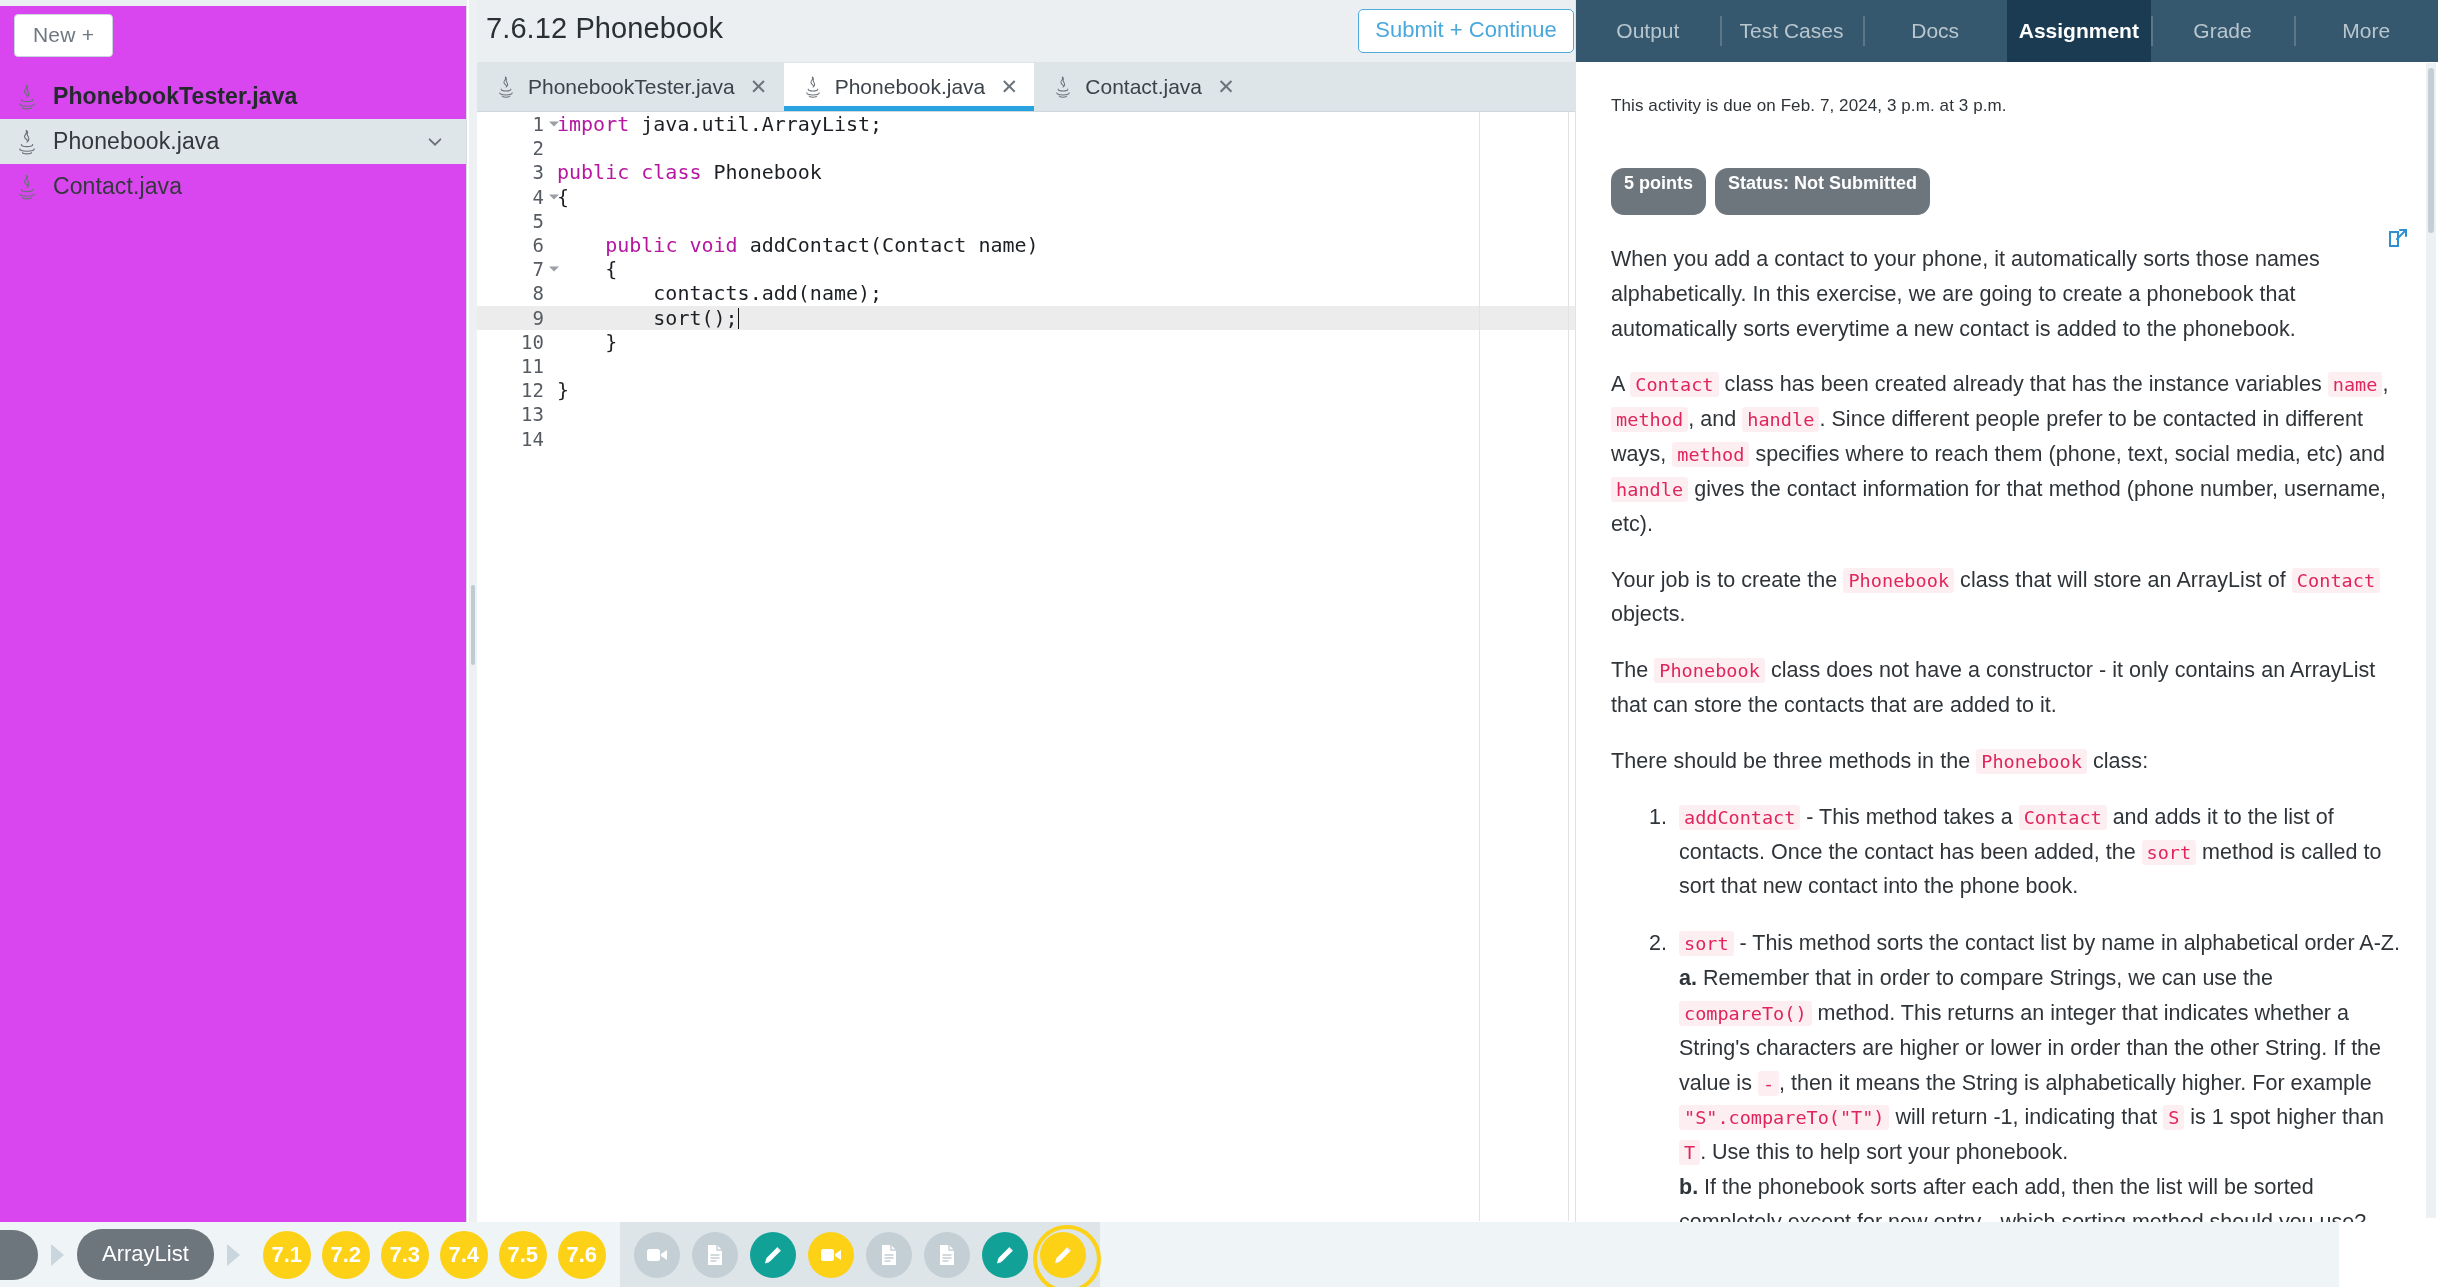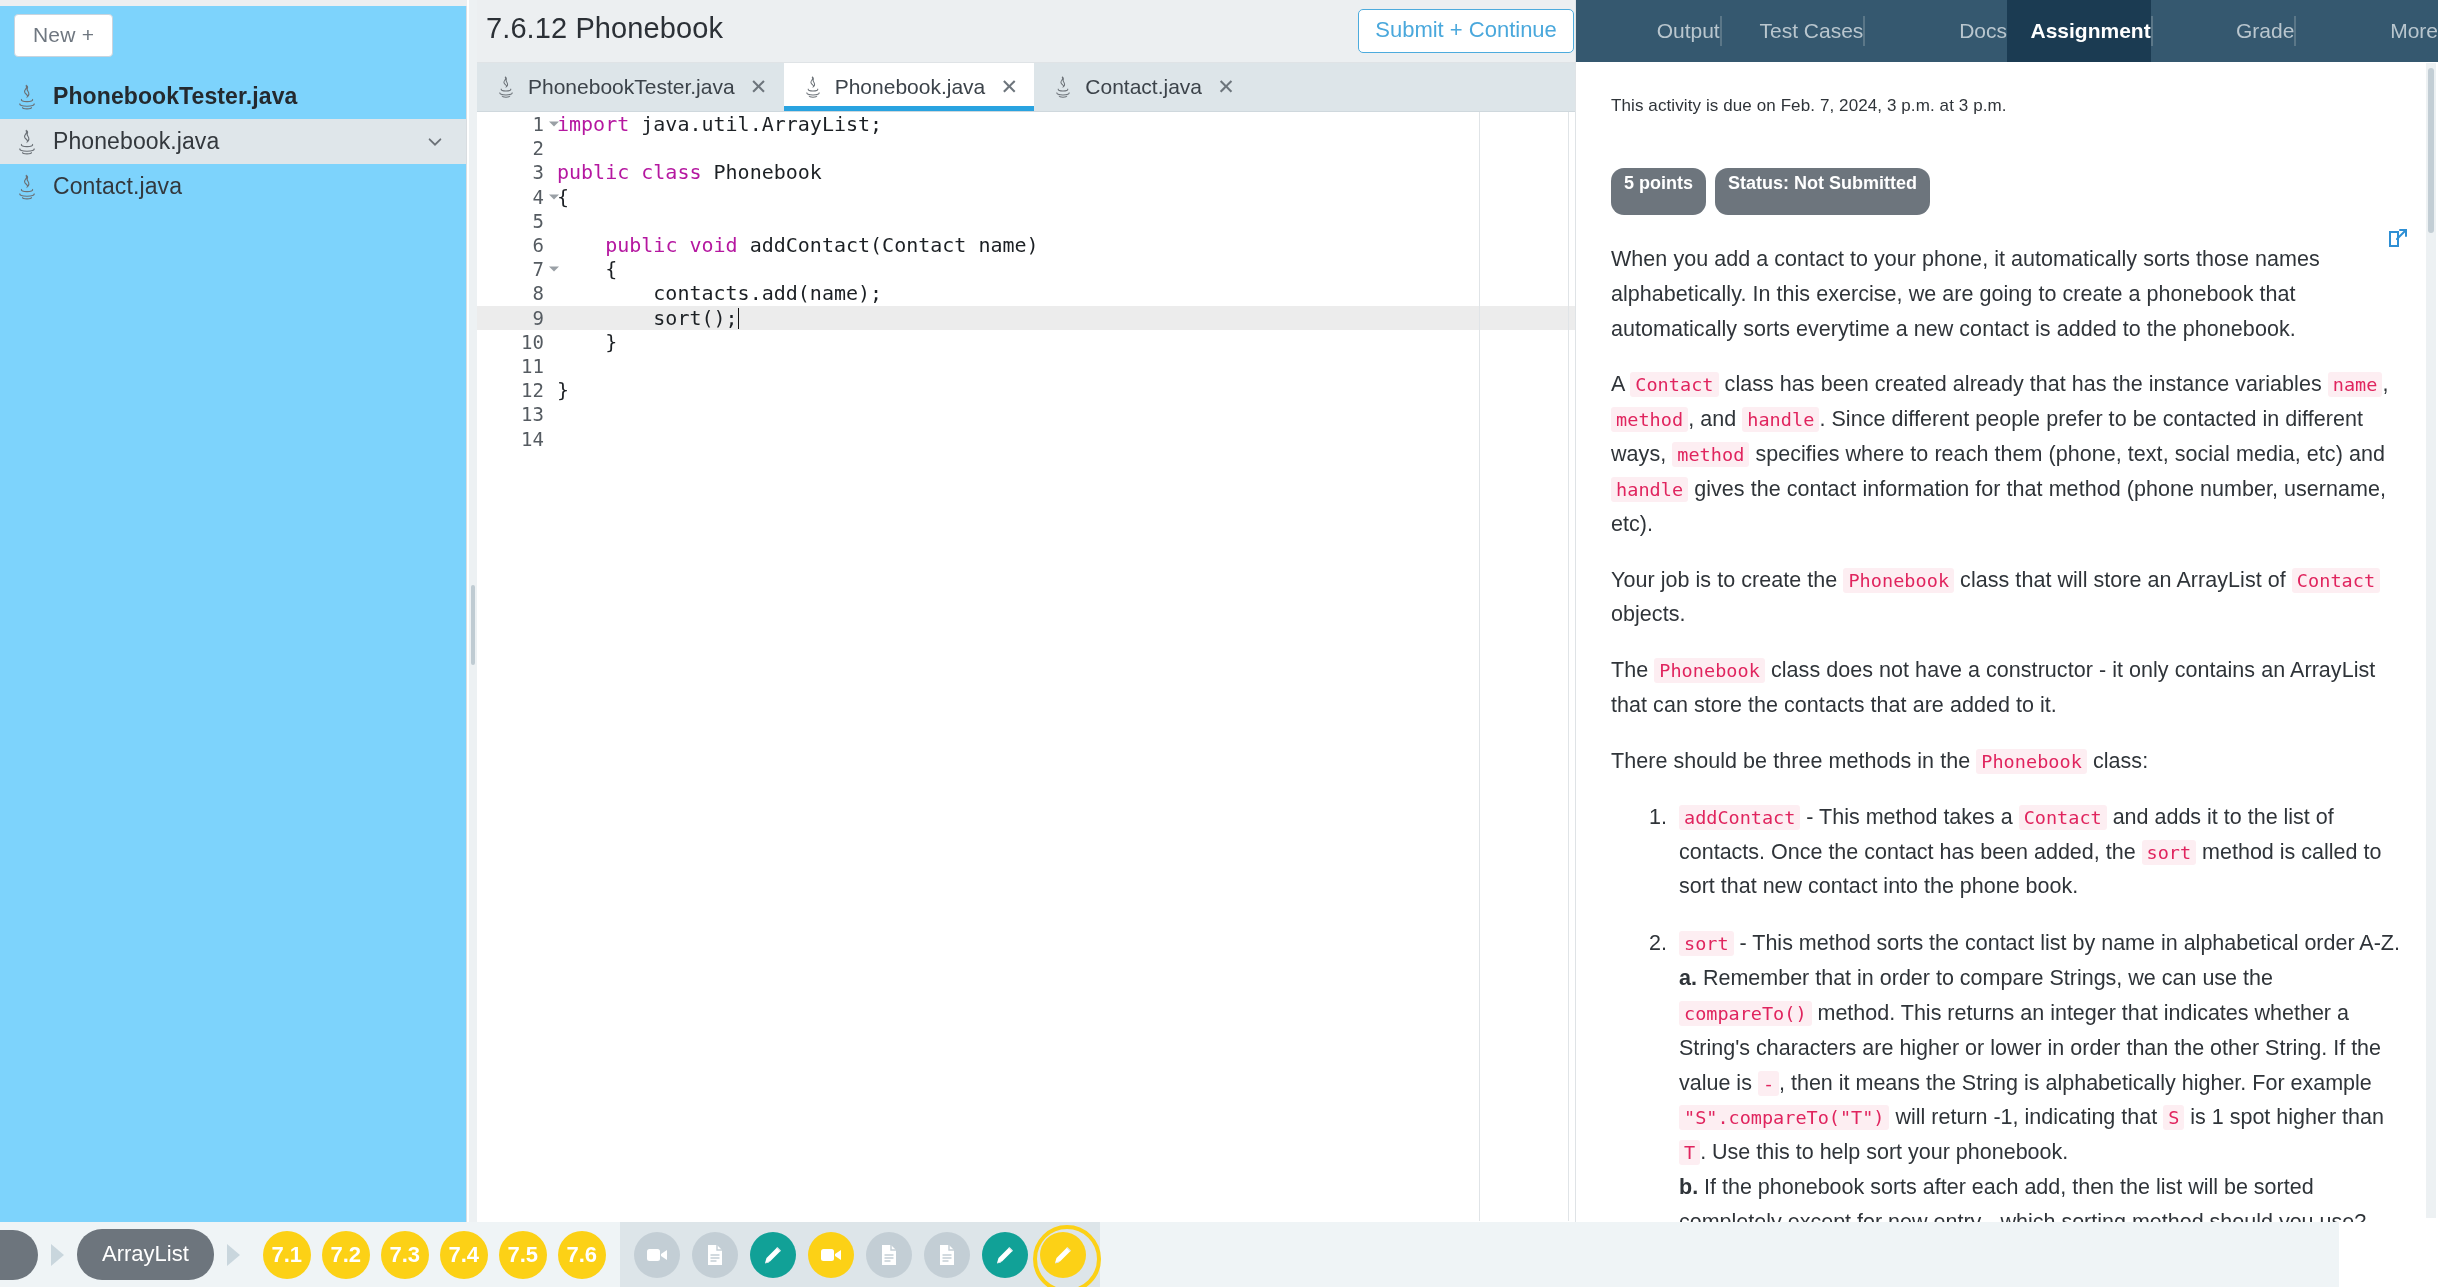--- a/index.html
+++ b/index.html
@@ -13,21 +13,21 @@
   .app {
     position: relative;
     width: 2438px; height: 1287px;
     background: #ffffff;
   }
 
   
   .sidebar {
     position: absolute; left: 0; top: 0;
     width: 467px; height: 1222px;
-    background: #7dd3fc;
+    background: #d946ef;
     border-right: 1px solid #d9dde1;
   }
   .sidebar-topline {
     position: absolute; left: 0; top: 0; width: 467px; height: 6px;
     background: #eceff1;
   }
   .new-btn-wrap { padding: 14px 0 0 14px; }
   .new-btn {
     display: inline-block;
     border: 1px solid #c8d4de;
@@ -189,21 +189,21 @@
     background: #ffffff;
     border-left: 1px solid #dfe3e6;
   }
   .rp-tabs {
     display: flex;
     height: 62px;
     background: #35586f;
   }
   .rp-tab {
     flex: 1 1 0;
-    display: flex; align-items: center; justify-content: flex-end;
+    display: flex; align-items: center; justify-content: center;
     color: #b9c6ce;
     font-size: 21px;
     position: relative;
     cursor: pointer;
   }
   .rp-tab + .rp-tab::before {
     content: ""; position: absolute; left: 0; top: 16px; bottom: 16px;
     width: 2px; background: #5b7788;
   }
   .rp-tab.active {

